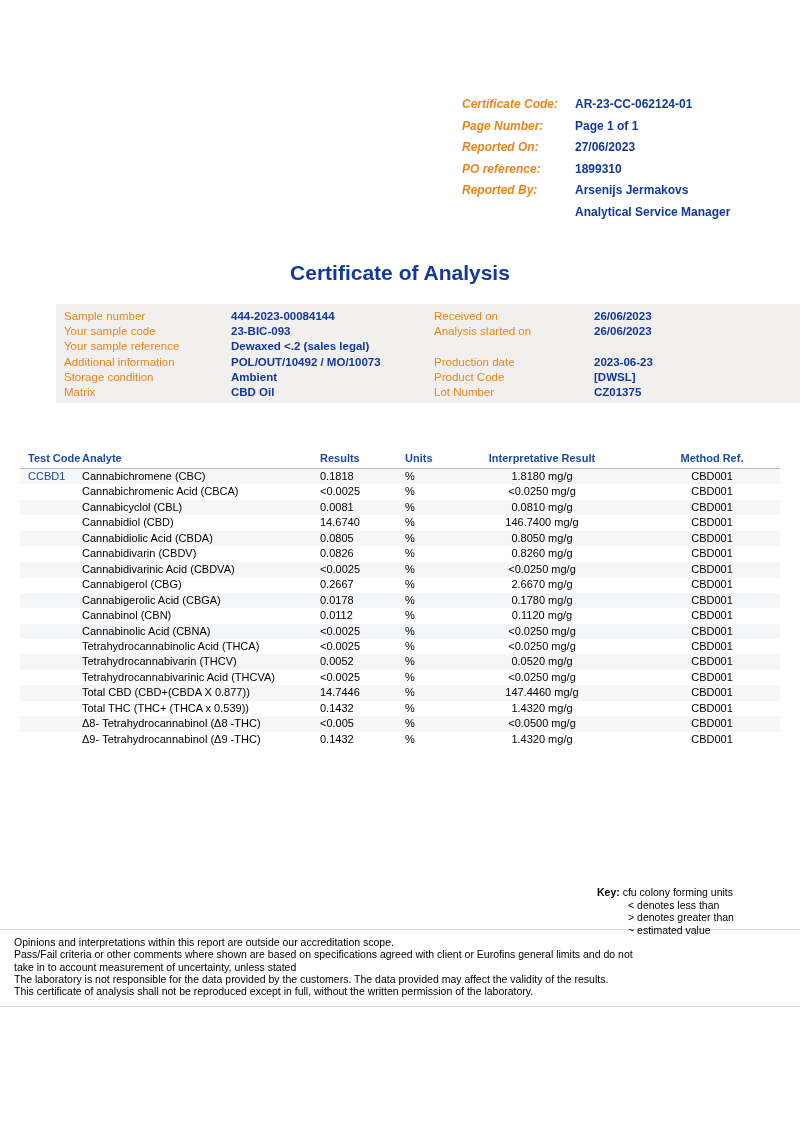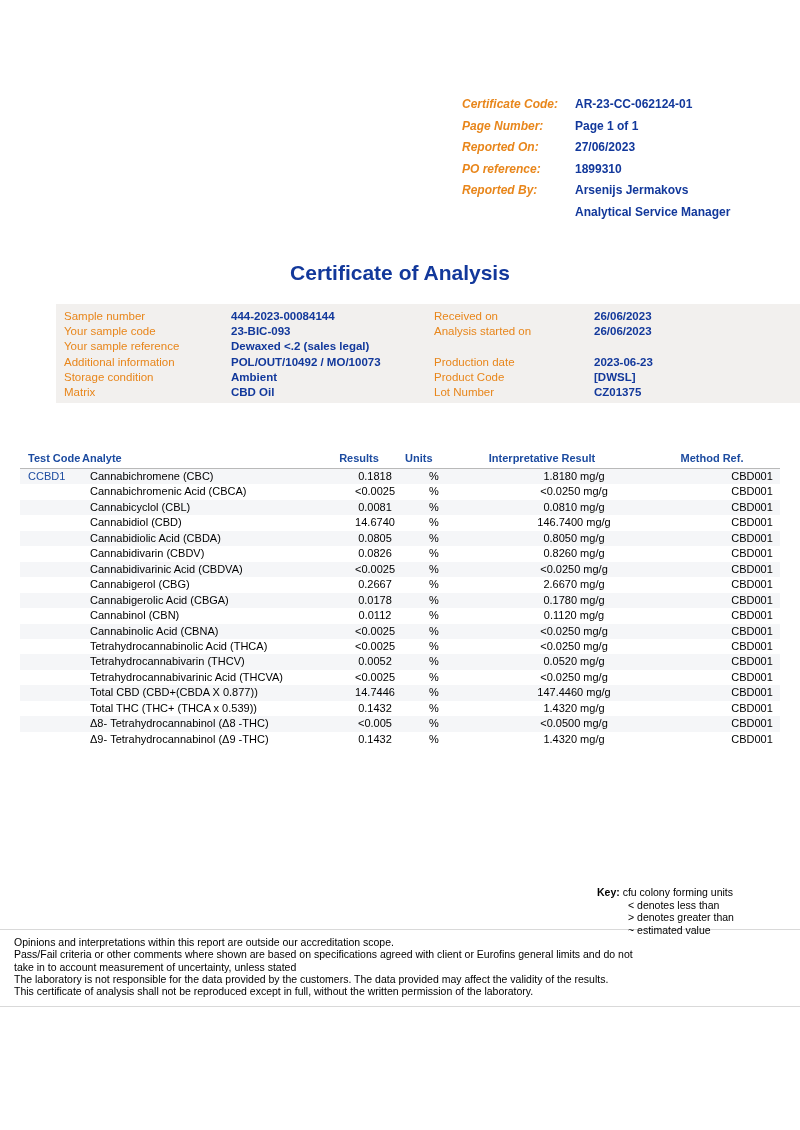--- a/index.html
+++ b/index.html
@@ -34,24 +34,24 @@
   .info-row{display:flex;line-height:15.2px;min-height:15.2px;}
   .info-label{color:var(--orange);}
   .info-col-left .info-label{width:167px;}
   .info-col-right .info-label{width:160px;}
   .info-value{color:var(--navy);font-weight:bold;}
 
   
   .results{position:absolute;left:20px;top:408px;width:760px;font-size:11px;}
   .t-header,.t-row{display:grid;grid-template-columns:62px 238px 78px 30px 228px 112px;}
   .t-header{font-weight:bold;color:var(--blue);line-height:20px;border-bottom:1px solid #b9b9b9;margin-top:40px;}
-  .t-row{line-height:15.45px;gap:8px;}
+  .t-row{line-height:15.45px;}
   .t-row:nth-child(odd){background:var(--stripe);}
   .h-test,.c-test{padding-left:8px;}
-  .h-res,.c-res{text-align:center;}
+  .h-res,.c-res{text-align:left;}
   .h-units,.c-units{padding-left:7px;}
   .h-interp,.c-interp{text-align:center;}
   .h-method,.c-method{text-align:center;}
   .c-test{color:var(--blue);}
 
   
   .disclaimer{position:absolute;left:0;top:929px;width:800px;height:77px;
     border-top:1px solid var(--border);padding:6px 0 0 14px;font-size:10.5px;line-height:12.3px;}
   .disclaimer-line{white-space:nowrap;}
   .key{position:absolute;left:597px;top:886px;font-size:10.5px;line-height:12.5px;}

